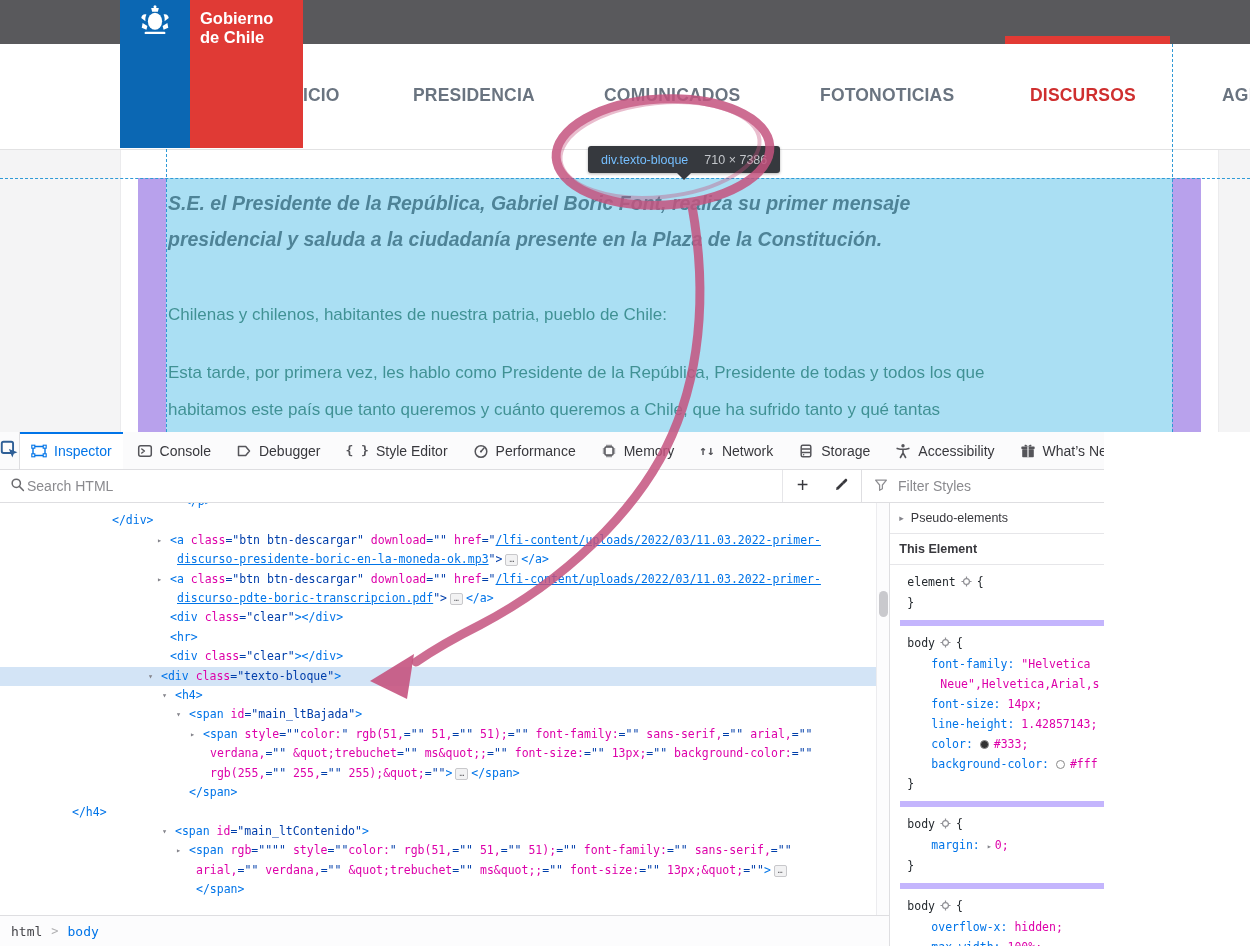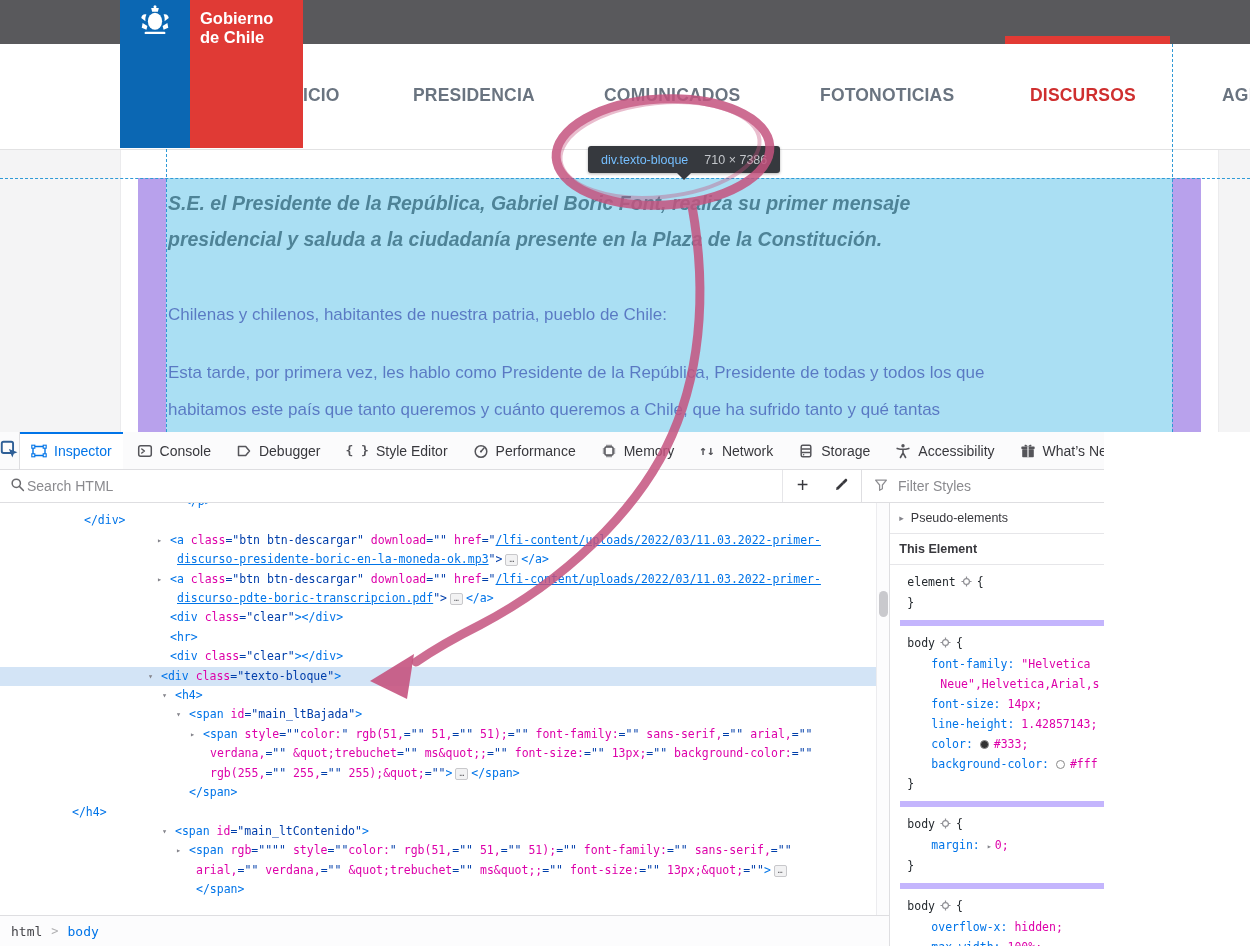--- a/index.html
+++ b/index.html
@@ -17,21 +17,21 @@
   .logo{position:absolute;left:120px;top:0;width:183px;height:148px;display:flex;z-index:5;cursor:pointer;}
   .logo-blue{width:70px;background:#0b67b3;position:relative;}
   .logo-blue svg{position:absolute;left:16px;top:5px;}
   .logo-red{flex:1;background:#e03a35;color:#fff;padding:9px 0 0 10px;font-weight:bold;font-size:16.5px;line-height:19px;}
   .pagebody{position:absolute;left:0;top:150px;width:1250px;height:282px;background:#f4f4f5;}
   .whitecol{position:absolute;left:120px;top:0;width:1099px;height:282px;background:#fff;border-left:1px solid #ebebed;border-right:1px solid #ebebed;}
   .content{position:absolute;left:168px;top:185px;width:990px;}
   .c-hline{font-size:19.5px;font-weight:bold;font-style:italic;color:#333;line-height:36px;white-space:nowrap;}
   .c-p1{margin-top:39px;}
   .c-p2{margin-top:21px;}
-  .c-pline{font-size:17px;color:#4c1d95;line-height:37px;white-space:nowrap;}
+  .c-pline{font-size:17px;color:#14532d;line-height:37px;white-space:nowrap;}
 
   
   .hl-blue{position:absolute;left:166px;top:178px;width:1006px;height:254px;background:rgba(101,196,233,.55);pointer-events:none;}
   .hl-pl{position:absolute;left:138px;top:178px;width:28px;height:254px;background:rgba(125,83,220,.55);pointer-events:none;}
   .hl-pr{position:absolute;left:1172px;top:178px;width:29px;height:254px;background:rgba(125,83,220,.55);pointer-events:none;}
   .guide-v{position:absolute;top:44px;height:388px;width:0;border-left:1px dashed #2f9ad6;pointer-events:none;}
   .guide-h{position:absolute;left:0;top:178px;width:1250px;height:0;border-top:1px dashed #2f9ad6;pointer-events:none;}
   .infobar{position:absolute;left:588px;top:146px;height:27px;background:#36393e;border-radius:3px;
            display:flex;align-items:center;gap:16px;padding:0 13px;font-size:12.5px;z-index:8;box-shadow:0 1px 3px rgba(0,0,0,.3);}
   .infobar .isel{color:#75bfff;}
@@ -275,21 +275,21 @@
               <path d="M1.8 2.5h12.4L9.6 8v4.2l-3.2 1.9V8z" stroke="currentColor" fill="none" stroke-width="1.4" stroke-linejoin="round"></path>
             </svg></span>
         <input placeholder="Filter Styles" style="">
       </div>
     </div>
 
     <div class="dt-main">
       <div class="dt-left">
         <div class="markup" id="markupView">
             <div class="mline clip" style="padding-left: 184px;"><span class="mt">&lt;/p&gt;</span></div>
-            <div class="mline" style="padding-left: 84px;"><span class="mt">&lt;/div&gt;</span></div>
+            <div class="mline" style="padding-left: 112px;"><span class="mt">&lt;/div&gt;</span></div>
             <div class="mline" style="padding-left: 170px;"><span class="twisty" style="left: 157px;">▸</span><span class="mt">&lt;a</span><span class="mp"> </span><span class="ma">class</span><span class="mv">="btn btn-descargar"</span><span class="mp"> </span><span class="ma">download</span><span class="mv">=""</span><span class="mp"> </span><span class="ma">href</span><span class="mv">="</span><span class="ml">/lfi-content/uploads/2022/03/11.03.2022-primer-</span></div>
             <div class="mline" style="padding-left: 177px;"><span class="ml">discurso-presidente-boric-en-la-moneda-ok.mp3</span><span class="mv">"&gt;</span><span class="me">…</span><span class="mt">&lt;/a&gt;</span></div>
             <div class="mline" style="padding-left: 170px;"><span class="twisty" style="left: 157px;">▸</span><span class="mt">&lt;a</span><span class="mp"> </span><span class="ma">class</span><span class="mv">="btn btn-descargar"</span><span class="mp"> </span><span class="ma">download</span><span class="mv">=""</span><span class="mp"> </span><span class="ma">href</span><span class="mv">="</span><span class="ml">/lfi-content/uploads/2022/03/11.03.2022-primer-</span></div>
             <div class="mline" style="padding-left: 177px;"><span class="ml">discurso-pdte-boric-transcripcion.pdf</span><span class="mv">"&gt;</span><span class="me">…</span><span class="mt">&lt;/a&gt;</span></div>
             <div class="mline" style="padding-left: 170px;"><span class="mt">&lt;div</span><span class="mp"> </span><span class="ma">class</span><span class="mv">="clear"</span><span class="mt">&gt;&lt;/div&gt;</span></div>
             <div class="mline" style="padding-left: 170px;"><span class="mt">&lt;hr&gt;</span></div>
             <div class="mline" style="padding-left: 170px;"><span class="mt">&lt;div</span><span class="mp"> </span><span class="ma">class</span><span class="mv">="clear"</span><span class="mt">&gt;&lt;/div&gt;</span></div>
             <div class="mline sel" style="padding-left: 161px;"><span class="twisty" style="left: 148px;">▾</span><span class="mt">&lt;div</span><span class="mp"> </span><span class="ma">class</span><span class="mv">="texto-bloque"</span><span class="mt">&gt;</span></div>
             <div class="mline" style="padding-left: 175px;"><span class="twisty" style="left: 162px;">▾</span><span class="mt">&lt;h4&gt;</span></div>
             <div class="mline" style="padding-left: 189px;"><span class="twisty" style="left: 176px;">▾</span><span class="mt">&lt;span</span><span class="mp"> </span><span class="ma">id</span><span class="mv">="main_ltBajada"</span><span class="mt">&gt;</span></div>

